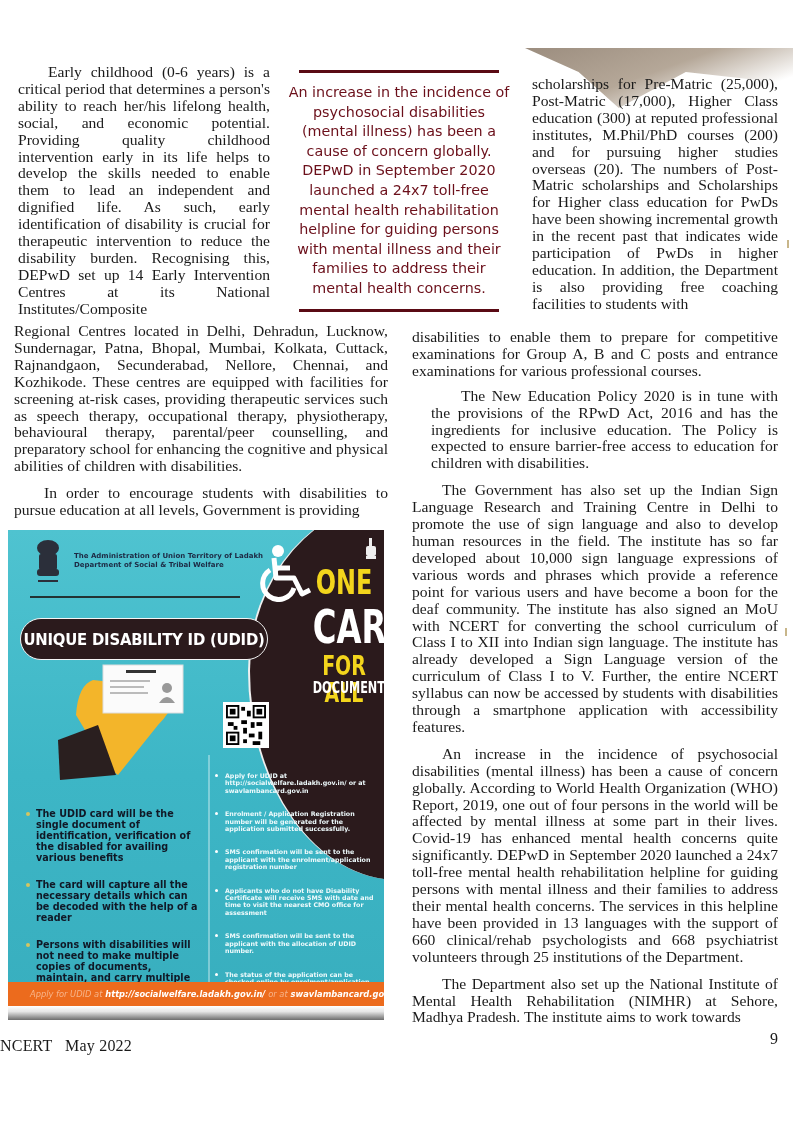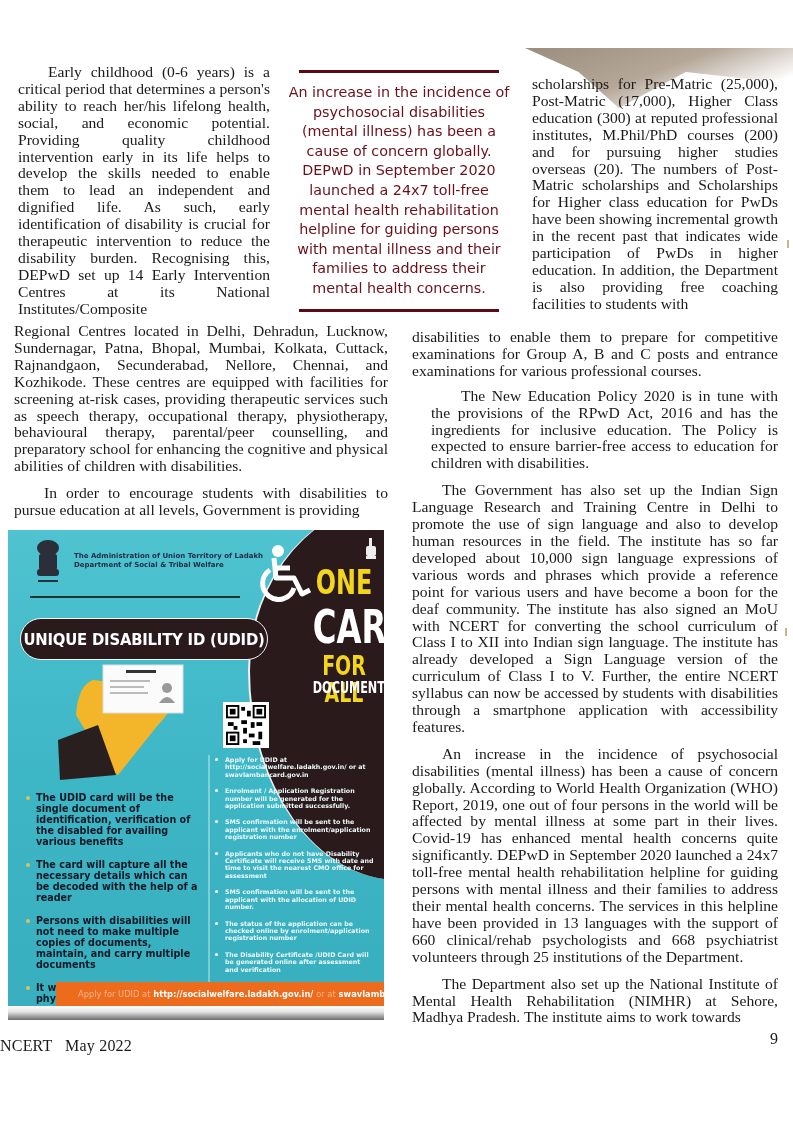--- a/index.html
+++ b/index.html
@@ -46,28 +46,28 @@
     .poster .one { top: 35px; color: #f3d51c; font-size: 34px; }
     .poster .card { top: 74px; color: #ffffff; font-size: 46px; }
     .poster .forall { top: 122px; color: #f3d51c; font-size: 27px; }
     .poster .docs { top: 150px; color: #ffffff; font-size: 16px; }
 
     .poster .hand-card { position: absolute; left: 30px; top: 95px; width: 150px; height: 155px; }
     .poster .qr { position: absolute; left: 215px; top: 172px; width: 46px; height: 46px; background: #fff; padding: 3px; }
     .poster .qr svg { width: 40px; height: 40px; }
 
     .poster .bl { position: absolute; left: 18px; top: 262px; width: 172px; font-size: 9.6px; font-weight: bold; color: #101826; line-height: 11px; }
-    .poster .bl li, .poster .br li { list-style: none; position: relative; padding-left: 10px; margin-bottom: 12px; }
+    .poster .bl li, .poster .br li { list-style: none; position: relative; padding-left: 10px; margin-bottom: 12px; margin-top: 16px; }
     .poster .bl li::before, .poster .br li::before { content: ""; position: absolute; left: 0; top: 4px; width: 4px; height: 4px; background: #d4c560; border-radius: 50%; }
     .poster .divider { position: absolute; left: 200px; top: 225px; width: 2px; height: 228px; background: rgba(255,255,255,0.35); }
     .poster .br { position: absolute; left: 207px; top: 226px; width: 160px; font-size: 6.3px; color: #eefafc; line-height: 7.4px; font-weight: bold; }
     .poster .br li { margin-bottom: 9px; }
     .poster .br li::before { background: #fff; top: 2px; width: 3px; height: 3px; }
     .poster .footer-bar { position: absolute; left: 0; bottom: 14px; width: 376px; height: 24px; background: #ec6b1d;
-      color: #fff; font-size: 8.3px; font-weight: bold; display: flex; align-items: center; padding-left: 22px; white-space: nowrap; margin-left: 48px; }
+      color: #fff; font-size: 8.3px; font-weight: bold; font-style: italic; display: flex; align-items: center; padding-left: 22px; white-space: nowrap; }
     .poster .footer-bar .dim { color: #f7b48a; font-weight: normal; }
     .poster .footer-strip { position: absolute; left: 0; bottom: 0; width: 376px; height: 14px; background: linear-gradient(180deg,#ffffff 0%, #e6e6e6 40%, #6d6d6d 100%); }
 
     .footer-left { position: absolute; left: 0px; top: 1037px; font-size: 16px; letter-spacing: 0.2px; }
     .footer-right { position: absolute; left: 770px; top: 1030px; font-size: 16px; }
     .mark { position: absolute; width: 2px; height: 8px; background: #c8b68a; }
   </style>
 </head>
 <body>
 

